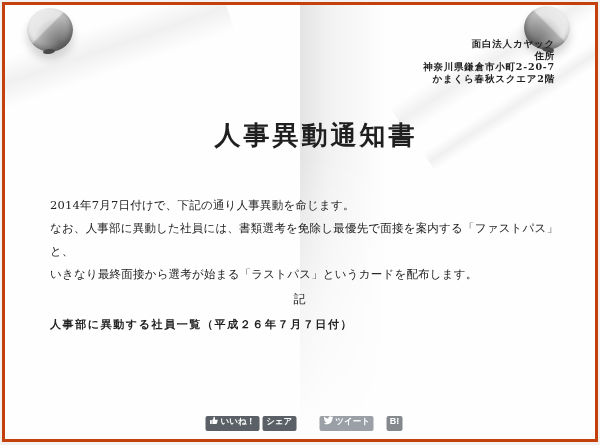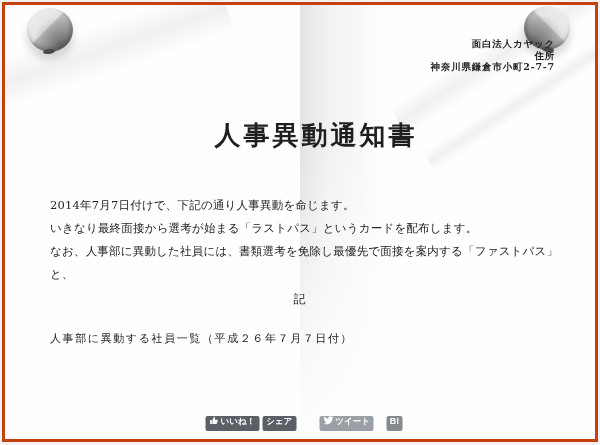--- a/index.html
+++ b/index.html
@@ -34,22 +34,22 @@
 
   .company{position:absolute;top:33px;right:40px;text-align:right;color:#222;
            font-size:9.5px;font-weight:bold;line-height:11.6px;letter-spacing:0.8px;}
   .title{position:absolute;top:113px;left:0;width:100%;margin:0;text-align:center;
          font-size:26px;font-weight:bold;letter-spacing:3px;color:#1f1f1f;padding-left:16px;}
   .bodytext{position:absolute;top:189px;left:45px;right:30px;color:#222;
             font-size:11.5px;line-height:23px;letter-spacing:0.2px;}
   .bodytext p{margin:0;}
   .record{position:absolute;top:286px;left:0;width:100%;text-align:center;
           font-size:12px;color:#222;letter-spacing:1px;}
-  .list-heading{position:absolute;top:326px;left:45px;color:#222;
-                font-size:11px;font-weight:normal;letter-spacing:1.6px;}
+  .list-heading{position:absolute;top:312px;left:45px;color:#222;
+                font-size:11px;font-weight:bold;letter-spacing:1.6px;}
 
   
   .share-bar{position:absolute;bottom:8px;left:50%;transform:translateX(-48%);
              display:flex;align-items:center;font-family:"Liberation Sans","DejaVu Sans",sans-serif;}
   .btn{height:15px;display:flex;align-items:flex-start;border-radius:2px;color:#fff;
        font-size:8.5px;font-weight:bold;padding:0 4px;cursor:pointer;white-space:nowrap;border:0;}
   .btn .ic{display:flex;align-items:center;margin-right:2px;}
   .btn-like{background:#5a6065;}
   .btn-share{background:#5a6065;margin-left:3px;font-family:Liberation Serif, serif;}
   .btn-tweet{background:#9aa0a5;margin-left:23px;}
@@ -65,29 +65,30 @@
     <div class="sheen sheen-right1"></div>
     <div class="sheen sheen-right2"></div>
     <div class="fold"></div>
 
     <div class="pin pin-left"></div>
     <div class="pin pin-right"></div>
 
     <div class="company">
       <div>面白法人カヤック</div>
       <div>住所</div>
-      <div>神奈川県鎌倉市小町2-7-7</div>
+      <div>神奈川県鎌倉市小町2-20-7</div>
+      <div>かまくら春秋スクエア2階</div>
     </div>
 
     <h1 class="title">人事異動通知書</h1>
 
     <div class="bodytext">
       <p>2014年7月7日付けで、下記の通り人事異動を命じます。</p>
+      <p>なお、人事部に異動した社員には、書類選考を免除し最優先で面接を案内する「ファストパス」と、</p>
       <p>いきなり最終面接から選考が始まる「ラストパス」というカードを配布します。</p>
-      <p>なお、人事部に異動した社員には、書類選考を免除し最優先で面接を案内する「ファストパス」と、</p>
     </div>
 
     <div class="record">記</div>
 
     <div class="list-heading">人事部に異動する社員一覧（平成２６年７月７日付）</div>
 
     <div class="share-bar">
       <div class="btn btn-like">
         <span class="ic">
           <svg width="9" height="9" viewBox="0 0 16 16" fill="#ffffff" aria-hidden="true">

